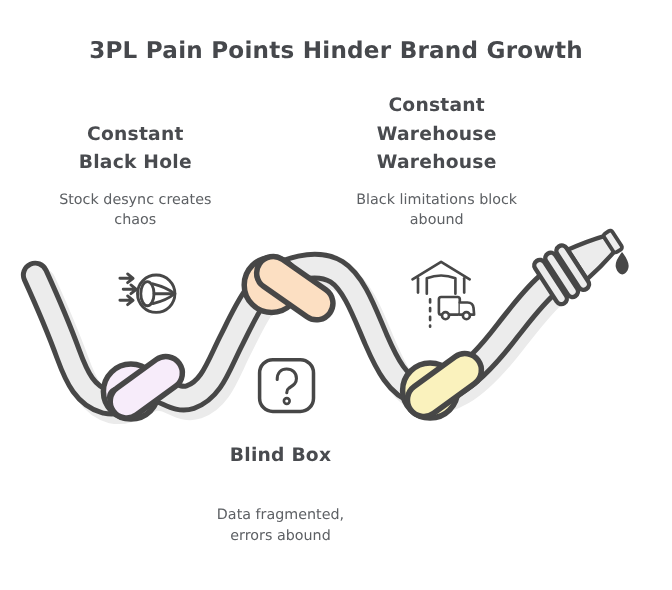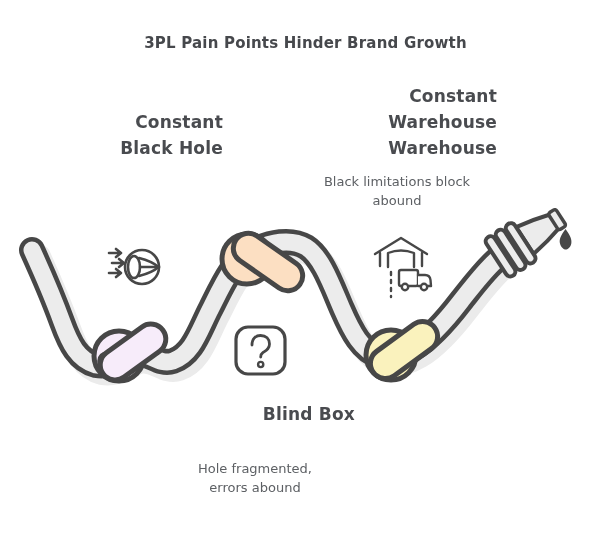--- a/index.html
+++ b/index.html
@@ -2,24 +2,24 @@
 <html><head>
 <meta charset="utf-8">
 <style>
   html,body { margin:0; padding:0; background:#ffffff; }
   .stage {
     position:relative; width:611px; height:536px; background:#ffffff;
     font-family:"DejaVu Sans","Liberation Sans",sans-serif; overflow:hidden;
   }
   .title {
     position:absolute; left:0; right:0; top:34px; text-align:center;
-    font-size:15px; font-weight:bold; letter-spacing:0.2px; color:#46484c;
+    font-size:21px; font-weight:bold; letter-spacing:0.2px; color:#46484c;
   }
   .heading {
-    position:absolute; text-align:right; font-weight:bold;
+    position:absolute; text-align:center; font-weight:bold;
     font-size:17px; line-height:26px; color:#494b4f; letter-spacing:0.2px;
   }
   .desc {
     position:absolute; text-align:center; font-size:13px; line-height:19px;
     color:#5d6064;
   }
   .h-inventory { left:23px;  top:109px; width:200px; }
   .d-inventory { left:13px;  top:172px; width:220px; }
   .h-warehouse { left:297px; top:83px;  width:200px; }
   .d-warehouse { left:287px; top:172px; width:220px; }
@@ -97,32 +97,36 @@
       <circle cx="424" cy="287" r="3.2" fill="#ffffff"></circle>
     </g>
   </svg>
 
   <div class="title">3PL Pain Points Hinder Brand Growth</div>
 
   <div class="heading h-inventory">
     <div>Constant</div>
     <div>Black Hole</div>
   </div>
+  <div class="desc d-inventory">
+    <div>Stock desync creates</div>
+    <div>chaos</div>
+  </div>
 
   <div class="heading h-warehouse">
     <div>Constant</div>
     <div>Warehouse</div>
     <div>Warehouse</div>
   </div>
   <div class="desc d-warehouse">
     <div>Black limitations block</div>
     <div>abound</div>
   </div>
 
   <div class="heading h-reconcile">
     <div>Blind Box</div>
   </div>
   <div class="desc d-reconcile">
-    <div>Hole fragmented,</div>
+    <div>Data fragmented,</div>
     <div>errors abound</div>
   </div>
 
 </div>
 
 </body></html>

